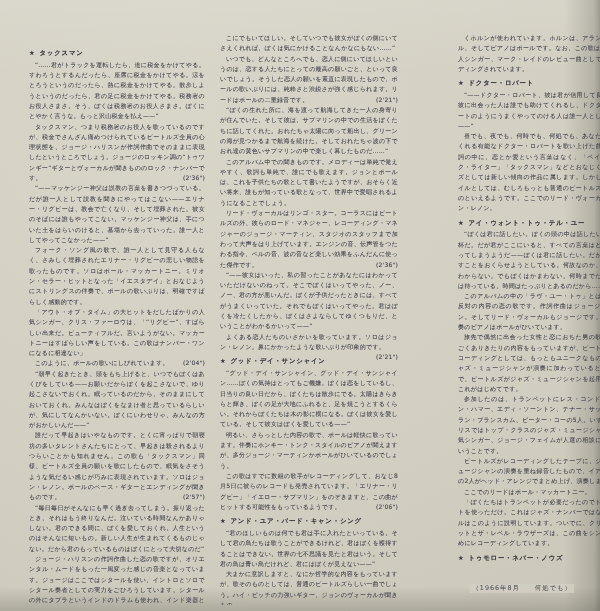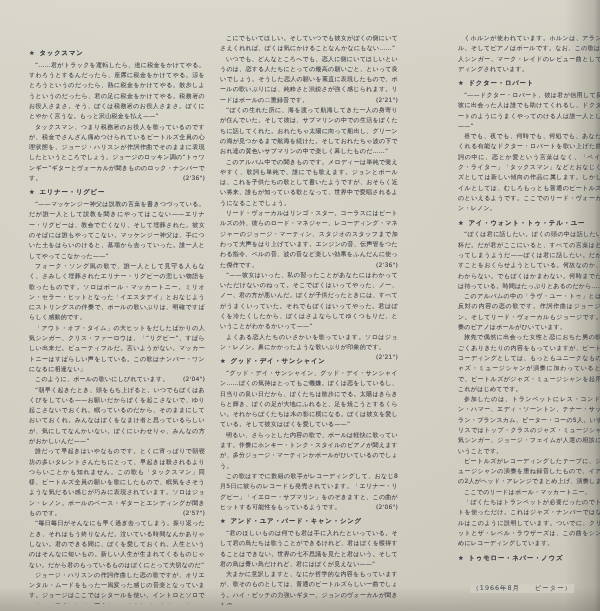--- a/index.html
+++ b/index.html
@@ -47,21 +47,20 @@
   }
 </style>
 </head>
 <body>
 
 <div class="page">
   <div class="col" id="col1">
       <div class="song-heading"><span class="star">★</span>タックスマン</div>
       <p class="para">“……君がトラックを運転したら、道に税金をかけてやる。すわろうとするんだったら、座席に税金をかけてやる。涼をとろうというのだったら、熱に税金をかけてやる。散歩しようというのだったら、君の足に税金をかけてやる。税務署のお役人さまさ。そう、ぼくは税務署のお役人さまさ。ぼくにとやかく言うな。もっと沢山税金を払え——”</p>
       <p class="para">タックスマン、つまり税務署のお役人を歌っているのですが、税金でさんざん痛めつけられているビートルズ全員の心理状態を、ジョージ・ハリスンが作詞作曲でそのままに表現したというところでしょう。ジョージのロッキン調の“トゥワンギー”ギターとヴォーカルが聞きもののロック・ナンバーです。<span class="dur">　(2'36")</span></p>
-      <div class="song-heading"><span class="star">★</span>エリナー・リグビー</div>
       <p class="para">“——マッケンジー神父は説教の言葉を書きつづっている。だが誰一人として説教を聞きにやってはこない——エリナー・リグビーは、教会で亡くなり、そして埋葬された。彼女のそばには誰もやってこない。マッケンジー神父は、手についた土をはらいのけると、墓場から去っていった。誰一人としてやってこなかった——”</p>
       <p class="para">フォーク・ソング風の歌で、誰一人として見守る人もなく、さみしく埋葬されたエリナー・リグビーの悲しい物語を歌ったものです。ソロはポール・マッカートニー。ミリオン・セラー・ヒットとなった「イエスタデイ」とおなじようにストリングスの伴奏で、ポールの歌いぶりは、明確ですばらしく感動的です。</p>
       <p class="para">「アウト・オブ・タイム」の大ヒットをだしたばかりの人気シンガー、クリス・ファーロウは、「“リグビー”、すばらしい出来だ。ビューティフルだ。言いようがない。マッカートニーはすばらしい声をしている。この歌はナンバー・ワンになるに相違ない」</p>
       <p class="para">このように、ポールの歌いにしびれています。<span class="dur">　(2'04")</span></p>
       <p class="para">“朝早く起きたとき、頭をもち上げると、いつでもぼくはあくびをしている——お願いだからぼくを起こさないで、ゆり起こさないでおくれ。眠っているのだから、そのままにしておいておくれ。みんなはぼくをなまけ者と思っているらしいが、気にしてなんかいない。ぼくにいわせりゃ、みんなの方がおかしいんだ——”</p>
       <p class="para">誰だって早起きはいやなものです。とくに宵っぱりで朝寝坊の多いタレントさんたちにとって、早起きは殺されるよりつらいことかも知れません。この歌も「タックスマン」同様、ビートルズ全員の願いを歌にしたもので、眠気をさそうような気だるい感じが巧みに表現されています。ソロはジョン・レノン。ポールのベース・ギターとエンディングが聞きものです。<span class="dur">　(2'57")</span></p>
       <p class="para">“毎日毎日がそんなにも早く過ぎ去ってしまう。振り返ったとき、それはもう終りなんだ。泣いている時間なんかありゃしない。君のできる間に、ぼくを愛しておくれ。人生というのはそんなに短いもの。新しい人生が生まれてくるものじゃない。だから君のもっているものはぼくにとって大切なのだ”</p>
       <p class="para">ジョージ・ハリスンの作詞作曲した恋の歌ですが、オリエンタル・ムードをもった一風変った感じの音楽となっています。ジョージはここではシタールを使い、イントロとソロでシタール奏者としての実力をごひろうしています。シタールの外にタブラというインドのドラムも使われ、インド楽器とマイナーのすばらしい結合がこの曲を作り上げたといえます。リード・ヴォーカルもジョージ。おそらく二重録音されたものでしょう。</p>
     </div>
   <div class="col" id="col2">
@@ -88,14 +87,14 @@
       <div class="song-heading"><span class="star">★</span>アイ・ウォント・トゥ・テル・ユー</div>
       <p class="para">“ぼくは君に話したい。ぼくの頭の中は話したいことで一杯だ。だが君がここにいると、すべての言葉はどこかにいってしまうようだ——ぼくは君に話したい。だがぼくは話すことをおくらせようとしている。何故なのか、ぼくにはわからない。でもぼくはかまわない。何時までだってぼくは待っている。時間はたっぷりとあるのだから……”</p>
       <p class="para">このアルバムの中の「ラヴ・ユー・トゥ」とはまったく反対の内容の恋の歌です。作詞作曲はジョージ・ハリスン。そしてリード・ヴォーカルもジョージです。なお、伴奏のピアノはポールがひいています。<span class="dur">　(2'29")</span></p>
       <p class="para">旅先で偶然に出会った女性と恋におちた男の歌という、ごくありきたりの内容をもっていますが、ビートルズのレコーディングとしては、もっともユニークなものです。ジャズ・ミュージシャンが演奏に加わっているという事実で、ビートルズがジャズ・ミュージシャンを起用したのはこれがはじめてです。</p>
       <p class="para">参加したのは、トランペットにレス・コンドン、イアン・ハマー、エディ・ソーントン、テナー・サックスにアラン・ブランスカム、ピーター・コーの5人。いずれもイギリスではトップ・クラスのジャズ・ミュージシャンで、人気シンガー、ジョージ・フェイムが人選の相談にのったということです。</p>
       <p class="para">ビートルズがレコーディングしたテープに、ジャズ・ミュージシャンの演奏を重ね録音したもので、イアンとレスの2人がヘッド・アレンジでまとめ上げ、演奏しました。</p>
       <p class="para">ここでのリードはポール・マッカートニー。</p>
       <p class="para">「ぼくたちはトランペットが必要だったのでトランペットを使っただけ。これはジャズ・ナンバーではない」ポールはこのように説明しています。ついでに、クリフ・ベネットとザ・レベル・ラウザーズは、この曲をシングルのためにレコーディングしています。<span class="dur">　(2'30")</span></p>
       <div class="song-heading"><span class="star">★</span>トゥモロー・ネバー・ノウズ</div>
     </div>
-  <div class="credit">（1966年8月　　ピーター）</div>
+  <div class="credit">（1966年8月　　何処でも）</div>
 </div>
 
 </body></html>

